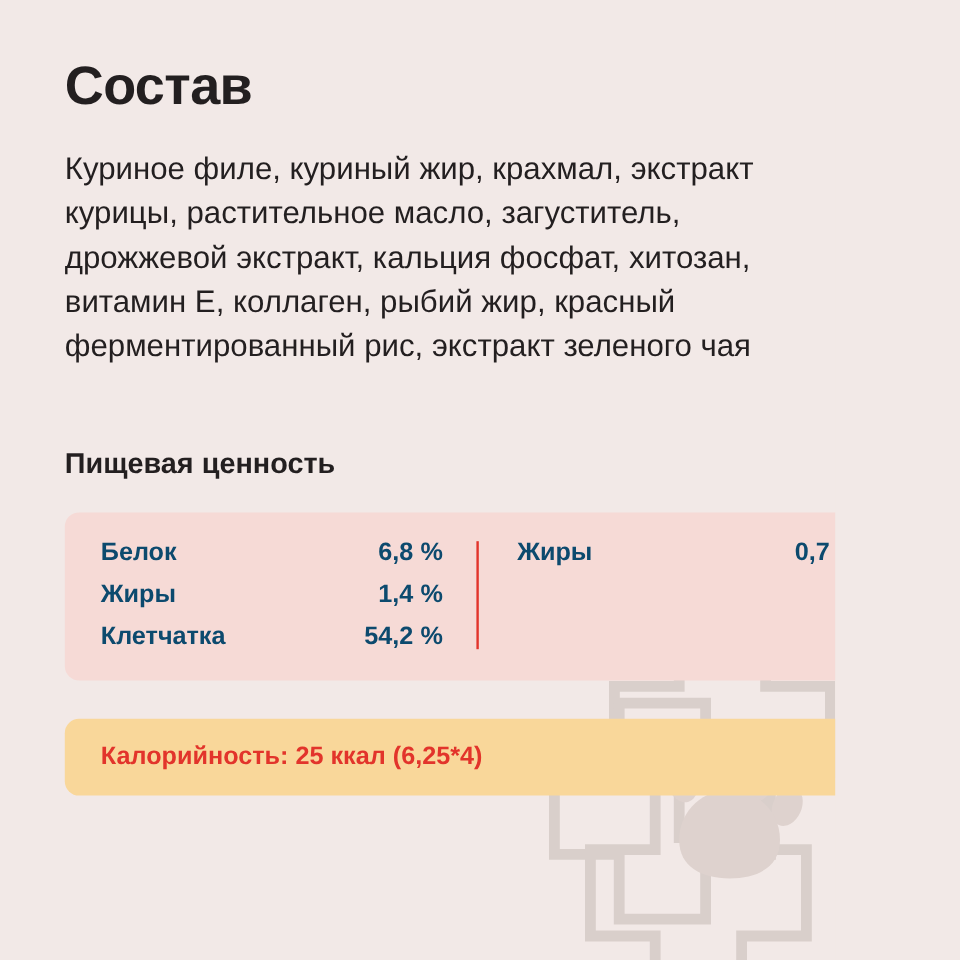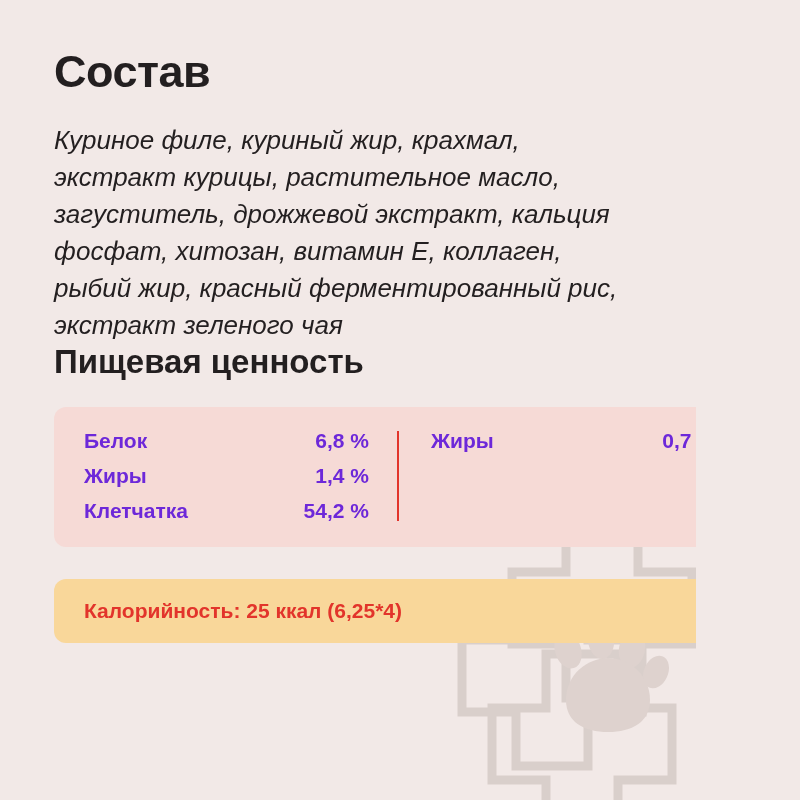--- a/index.html
+++ b/index.html
@@ -42,25 +42,25 @@
     letter-spacing: -0.5px;
     margin-bottom: 24px;
   }
 
   .ingredients {
     font-size: 26px;
     line-height: 1.42;
     color: #231f20;
     max-width: 700px;
     font-weight: 400;
-    font-style: italic;
   }
 
   .subtitle {
-    font-size: 33px;
+    margin-top: 66px;
+    font-size: 24px;
     font-weight: bold;
     color: #231f20;
     margin-bottom: 26px;
   }
 
   .nutrition-card {
     position: relative;
     background: #f6dad6;
     border-radius: 12px;
     padding: 22px 30px 24px 30px;
@@ -81,21 +81,21 @@
     background: #e2342b;
     align-self: stretch;
     margin: 2px 0;
   }
   .nut-row {
     display: flex;
     justify-content: space-between;
     align-items: baseline;
     font-size: 21px;
     font-weight: bold;
-    color: #6d28d9;
+    color: #0c4a6e;
     white-space: nowrap;
   }
   .nut-row .label { }
   .nut-row .value { }
 
   .calorie-card {
     position: relative;
     margin-top: 32px;
     background: #f9d79a;
     border-radius: 12px;

